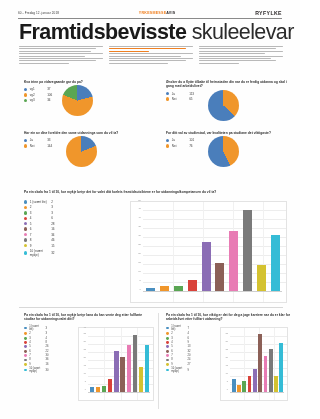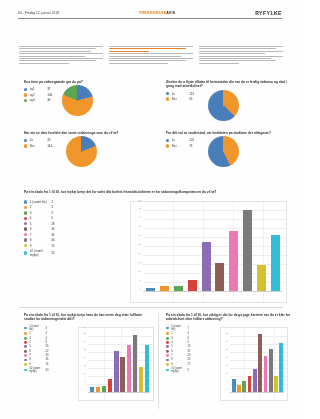--- a/index.html
+++ b/index.html
@@ -82,20 +82,24 @@
 
 <div class="page">
 
   <div class="masthead">
     <div class="mh-left">60 - Fredag 12. januar 2018</div>
     <div class="mh-center"><span class="hl">YRKESMESSE</span><span>AVIS</span></div>
     <div class="mh-right">RYFYLKE</div>
   </div>
   <div class="mh-rule"></div>
 
+  <div class="headline">
+    <b>Framtidsbevisste</b>
+    <span>skuleelevar</span>
+  </div>
 
   <div class="intro">
     <div class="col">
       <div class="ln w100"></div>
         <div class="ln w92"></div>
         <div class="ln w86"></div>
       <div class="ln w100"></div>
         <div class="ln w78"></div>
         <div class="ln w100"></div>
       <div class="ln w92"></div>

